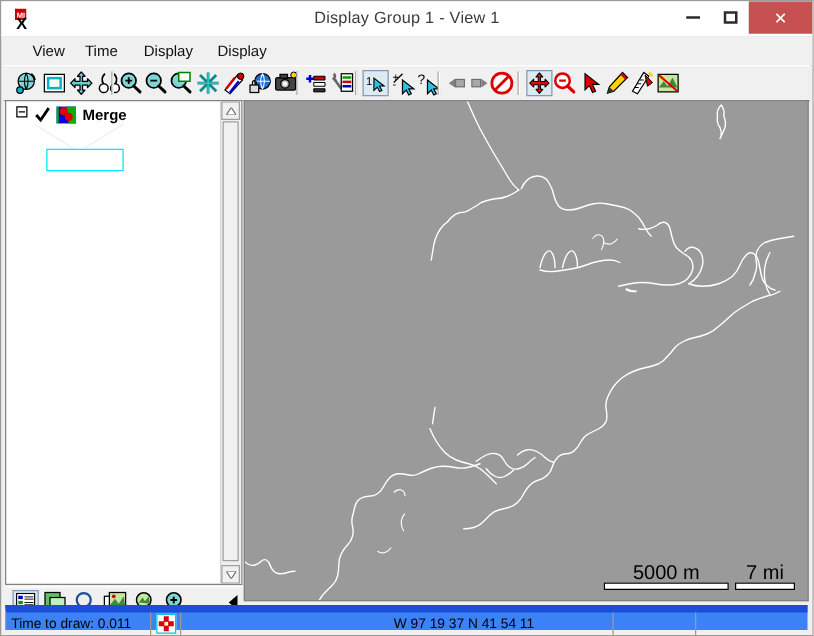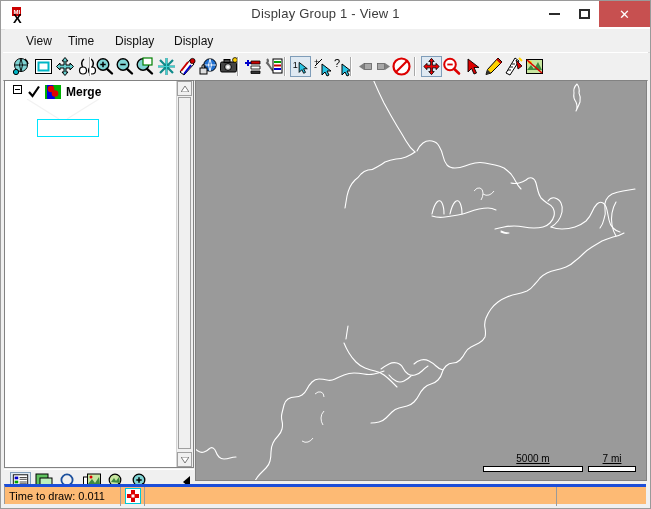--- a/index.html
+++ b/index.html
@@ -254,45 +254,44 @@
   .mapsvg { display: block; width: 450px; height: 399px; }
   .scalebar {
     position: absolute;
     bottom: 8px;
     height: 18px;
   }
   .sb-label {
     position: absolute;
     left: 0; right: 0; top: -1px;
     text-align: center;
-    font-size: 10px;
+    font-size: 16px;
     color: #000;
     font-family: "Liberation Sans", sans-serif;
     line-height: 11px;
-    text-decoration: underline;
   }
   .sb-bar {
     position: absolute;
     left: 0; right: 0; bottom: 0;
     height: 6px;
     background: #ffffff;
     border: 1px solid #000;
     box-sizing: border-box;
   }
   .sb-m { left: 287px; width: 100px; }
   .sb-mi { left: 392px; width: 48px; }
 
   
   .statusbar {
     position: absolute;
     left: 3px; top: 483px;
     right: 4px;
     height: 20px;
-    background: #fdba74;
-    border-top: 3px solid #1d4ed8;
+    background: #3b82f6;
+    border-top: 6px solid #1d4ed8;
     border-left: 1px solid #9a9a9a;
     box-sizing: border-box;
   }
   .sb-cell {
     position: absolute;
     top: 0; height: 19px;
     border-right: 1px solid #9a9a9a;
     box-sizing: border-box;
     font-size: 11px;
     color: #000;
@@ -747,20 +746,21 @@
     <div class="sb-cell" style="left:116px;width:24px"></div>
     <div class="sb-crosshair" style="left:120px">
       <svg width="14" height="14" viewBox="0 0 14 14">
         <rect x="5" y="1" width="4" height="12" fill="#dd0000"></rect>
         <rect x="1" y="5" width="12" height="4" fill="#dd0000"></rect>
         <rect x="5.5" y="5.5" width="3" height="3" fill="#ffffff"></rect>
       </svg>
     </div>
 
 
+    <div class="sb-cell" style="left:306px;width:180px">W 97 19 37  N 41 54 11</div>
 
     <div class="sb-cell" style="left:486px;width:66px"></div>
 
 
     <div class="sb-cell" style="left:626px;width:18px;border-right:none"></div>
   </div>
 
 </div>
 
 </body></html>

